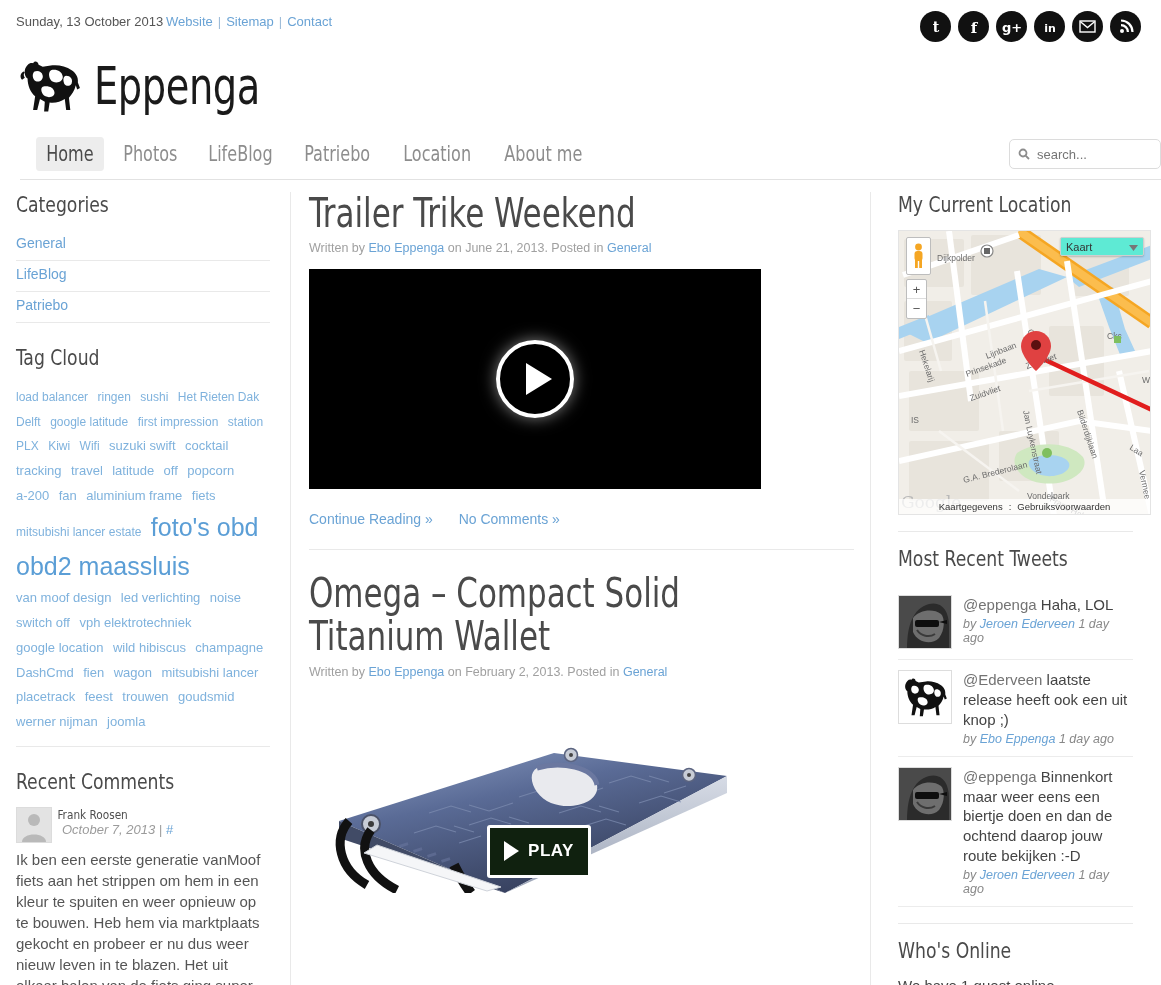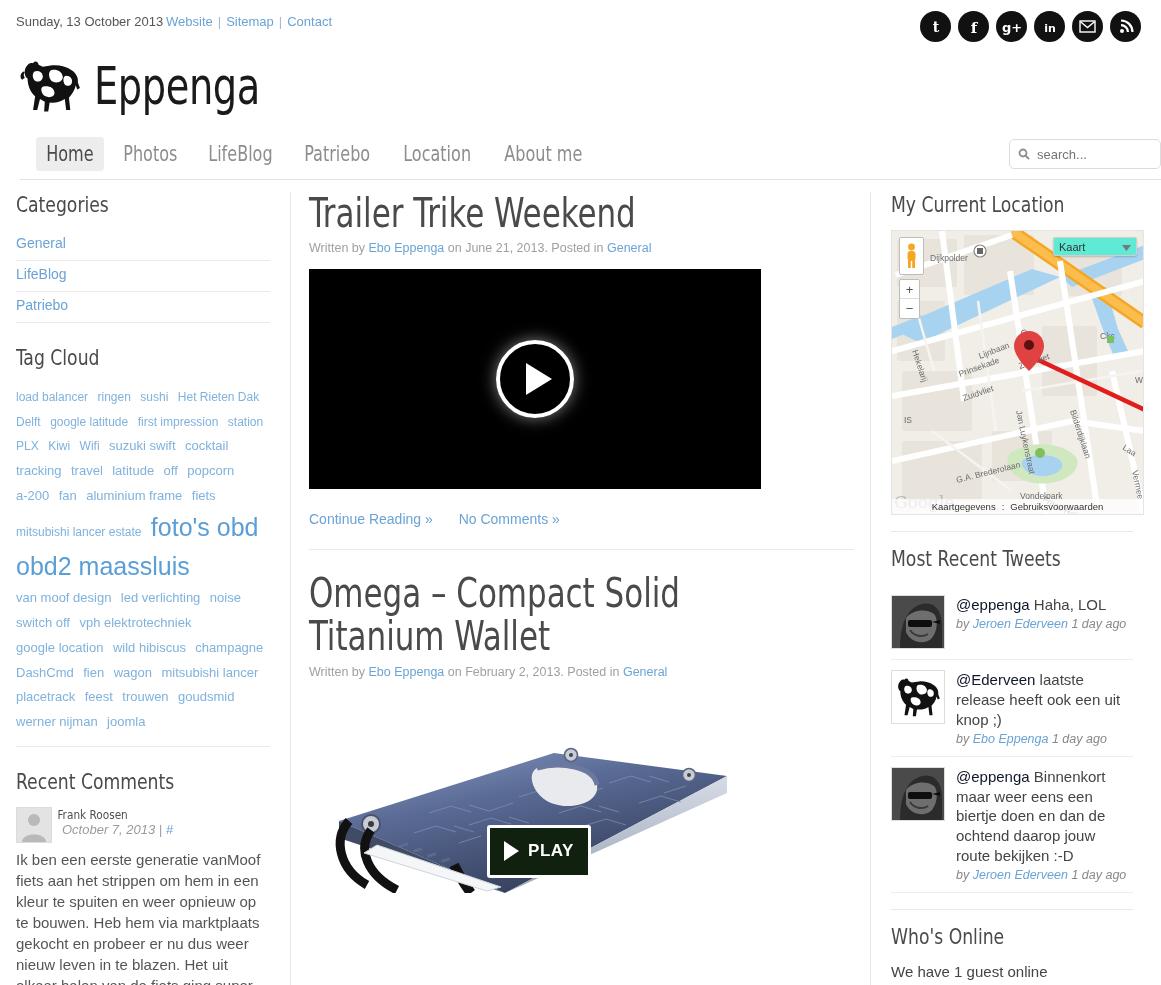--- a/index.html
+++ b/index.html
@@ -68,21 +68,21 @@
   .search-box svg { flex:0 0 auto; margin-right:5px; }
   .search-input {
     border:0; outline:0; font-size:13px; color:#9a9a9a;
     width:110px; background:transparent;
     font-family:"Liberation Sans", sans-serif;
   }
 
   
   .col-left { position:absolute; left:16px; top:192px; width:254px; }
   .col-main { position:absolute; left:290px; top:192px; width:572px; border-left:1px solid #e9e9e9; padding-left:18px; height:793px;}
-  .col-right { position:absolute; left:870px; top:192px; width:263px; border-left:1px solid #e9e9e9; padding-left:20px; height:793px;}
+  .col-right { position:absolute; left:870px; top:192px; width:263px; border-left:1px solid #e9e9e9; padding-left:27px; height:793px;}
 
   h3.widget-title {
     font-family:"DejaVu Sans Condensed","Liberation Sans Narrow","Liberation Sans",sans-serif;
     font-size:22px; font-weight:400; color:#4a4a4a;
     margin:0 0 12px 0; line-height:1.2;
     transform:scaleX(0.87); transform-origin:left center;
   }
   .cat-list { margin:0; padding:0; list-style:none; }
   .cat-list li { border-bottom:1px solid #e9e9e9; padding:4px 0 8px; }
   .cat-list li:last-child { border-bottom:1px solid #e9e9e9; }
@@ -177,21 +177,21 @@
     display:flex; align-items:center; justify-content:center; gap:6px;
   }
   .gmark { position:absolute; left:2px; bottom:2px; font-size:17px; color:#b9b9b9;
            font-family:"DejaVu Serif", serif; }
   .pin { position:absolute; left:122px; top:100px; }
 
   .tweet-row { display:flex; gap:11px; padding:10px 0; border-bottom:1px solid #ececec; }
   .tweet-row:last-child { border-bottom:none; }
   .tw-av { width:54px; height:54px; border:1px solid #ddd; flex:0 0 auto; background:#fff; overflow:hidden;}
   .tw-text { font-size:15px; color:#444; line-height:1.33; }
-  .tw-text .handle { color:#0f172a; }
+  .tw-text .handle { color:#737373; }
   .tw-by { font-size:12.5px; color:#888; font-style:italic; margin-top:2px; }
   .tw-by a { color:#6aa3d5; text-decoration:none;margin-top:21px; }
   .sec-div { border-top:1px solid #e9e9e9; margin:16px 0 14px; }
   .who-text { font-size:15px; color:#444; }
   .spacer-line { border-top:1px solid #e9e9e9; margin-top:18px; }
 </style>
 </head>
 <body>
 
 <div class="page">

